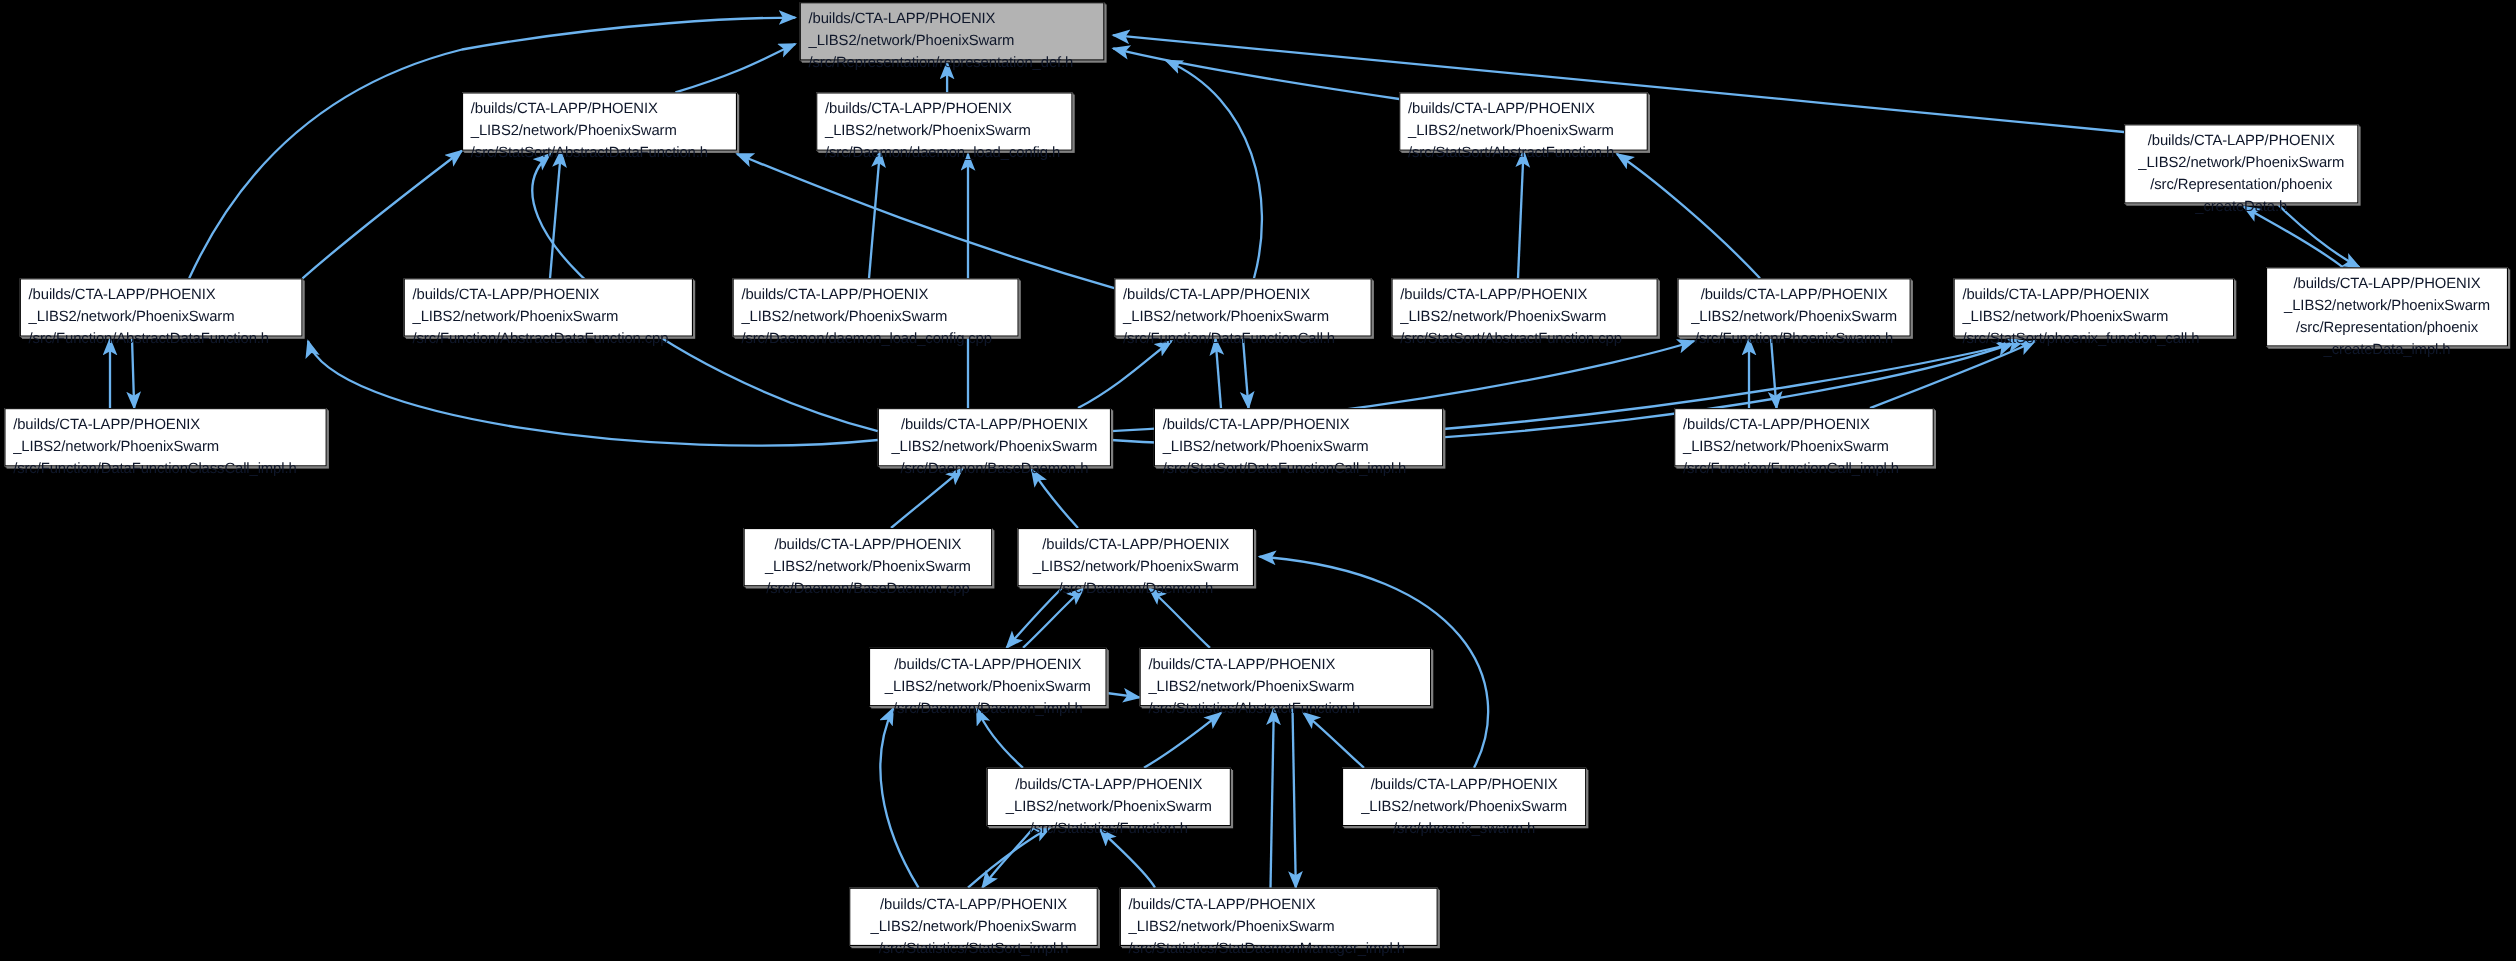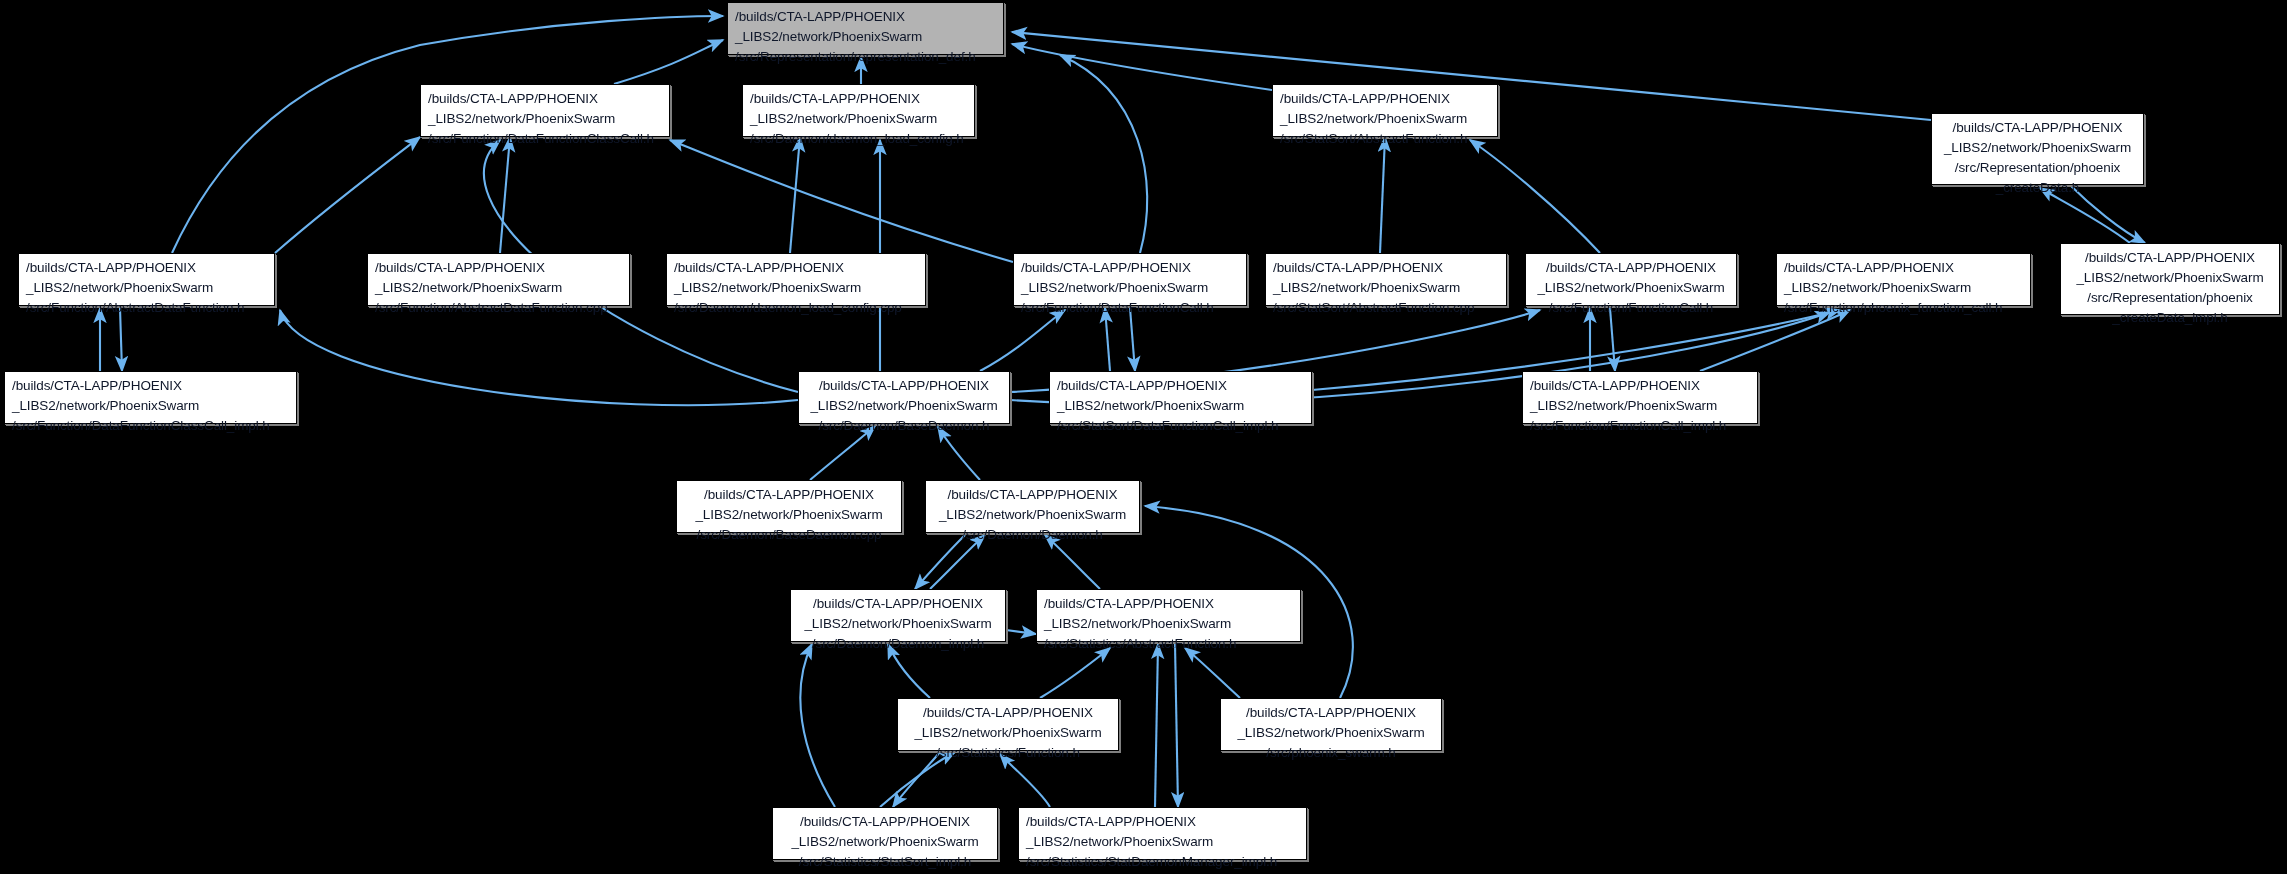--- a/index.html
+++ b/index.html
@@ -68,31 +68,31 @@
         <path d="M 1175,644 L 1178,807" marker-end="url(#ah)" stroke="#6cb3ef"></path>
         <path d="M 880,807 C 910,780 940,760 955,752" marker-end="url(#ah)" stroke="#6cb3ef"></path>
         <path d="M 940,752 C 925,770 905,790 893,807" marker-end="url(#ah)" stroke="#6cb3ef"></path>
         <path d="M 1050,807 C 1040,790 1010,765 1000,754" marker-end="url(#ah)" stroke="#6cb3ef"></path>
         <path d="M 930,698 C 910,680 895,660 888,644" marker-end="url(#ah)" stroke="#6cb3ef"></path>
         <path d="M 835,807 C 800,750 790,690 812,644" marker-end="url(#ah)" stroke="#6cb3ef"></path>
       </g>
   </svg>
   <div id="node-layer">
       <div class="node root" title="representation_def.h" style="left: 727px; top: 2px; width: 277px; height: 53px;"><span>/builds/CTA-LAPP/PHOENIX</span><span>_LIBS2/network/PhoenixSwarm</span><span>/src/Representation/representation_def.h</span></div>
-      <div class="node" title="AbstractDataFunction.h" style="left: 420px; top: 84px; width: 250px; height: 53px;"><span>/builds/CTA-LAPP/PHOENIX</span><span>_LIBS2/network/PhoenixSwarm</span><span>/src/Function/DataFunctionClassCall.h</span></div>
+      <div class="node" title="AbstractDataFunction.h" style="left: 420px; top: 84px; width: 250px; height: 53px;"><span>/builds/CTA-LAPP/PHOENIX</span><span>_LIBS2/network/PhoenixSwarm</span><span>/src/StatSort/AbstractDataFunction.h</span></div>
       <div class="node" title="daemon_load_config.h" style="left: 742px; top: 84px; width: 233px; height: 53px;"><span>/builds/CTA-LAPP/PHOENIX</span><span>_LIBS2/network/PhoenixSwarm</span><span>/src/Daemon/daemon_load_config.h</span></div>
       <div class="node" title="AbstractFunction.h" style="left: 1272px; top: 84px; width: 226px; height: 53px;"><span>/builds/CTA-LAPP/PHOENIX</span><span>_LIBS2/network/PhoenixSwarm</span><span>/src/StatSort/AbstractFunction.h</span></div>
       <div class="node center" title="phoenix_createData.h" style="left: 1931px; top: 113px; width: 213px; height: 72px;"><span>/builds/CTA-LAPP/PHOENIX</span><span>_LIBS2/network/PhoenixSwarm</span><span>/src/Representation/phoenix</span><span>_createData.h</span></div>
       <div class="node" title="DataFunctionClassCall.h" style="left: 18px; top: 253px; width: 257px; height: 53px;"><span>/builds/CTA-LAPP/PHOENIX</span><span>_LIBS2/network/PhoenixSwarm</span><span>/src/Function/AbstractDataFunction.h</span></div>
       <div class="node" title="AbstractDataFunction.cpp" style="left: 367px; top: 253px; width: 263px; height: 53px;"><span>/builds/CTA-LAPP/PHOENIX</span><span>_LIBS2/network/PhoenixSwarm</span><span>/src/Function/AbstractDataFunction.cpp</span></div>
       <div class="node" title="daemon_load_config.cpp" style="left: 666px; top: 253px; width: 260px; height: 53px;"><span>/builds/CTA-LAPP/PHOENIX</span><span>_LIBS2/network/PhoenixSwarm</span><span>/src/Daemon/daemon_load_config.cpp</span></div>
       <div class="node" title="DataFunctionCall.h" style="left: 1013px; top: 253px; width: 234px; height: 53px;"><span>/builds/CTA-LAPP/PHOENIX</span><span>_LIBS2/network/PhoenixSwarm</span><span>/src/Function/DataFunctionCall.h</span></div>
       <div class="node" title="AbstractFunction.cpp" style="left: 1265px; top: 253px; width: 242px; height: 53px;"><span>/builds/CTA-LAPP/PHOENIX</span><span>_LIBS2/network/PhoenixSwarm</span><span>/src/StatSort/AbstractFunction.cpp</span></div>
-      <div class="node center" title="FunctionCall.h" style="left: 1525px; top: 253px; width: 212px; height: 53px;"><span>/builds/CTA-LAPP/PHOENIX</span><span>_LIBS2/network/PhoenixSwarm</span><span>/src/Function/FunctionCall.h</span></div>
-      <div class="node" title="phoenix_function_call.h" style="left: 1776px; top: 253px; width: 255px; height: 53px;"><span>/builds/CTA-LAPP/PHOENIX</span><span>_LIBS2/network/PhoenixSwarm</span><span>/src/Function/phoenix_function_call.h</span></div>
+      <div class="node center" title="FunctionCall.h" style="left: 1525px; top: 253px; width: 212px; height: 53px;"><span>/builds/CTA-LAPP/PHOENIX</span><span>_LIBS2/network/PhoenixSwarm</span><span>/src/Function/PhoenixSwarm.h</span></div>
+      <div class="node" title="phoenix_function_call.h" style="left: 1776px; top: 253px; width: 255px; height: 53px;"><span>/builds/CTA-LAPP/PHOENIX</span><span>_LIBS2/network/PhoenixSwarm</span><span>/src/StatSort/phoenix_function_call.h</span></div>
       <div class="node center" title="phoenix_createData_impl.h" style="left: 2060px; top: 243px; width: 220px; height: 72px;"><span>/builds/CTA-LAPP/PHOENIX</span><span>_LIBS2/network/PhoenixSwarm</span><span>/src/Representation/phoenix</span><span>_createData_impl.h</span></div>
       <div class="node" title="DataFunctionClassCall_impl.h" style="left: 4px; top: 371px; width: 293px; height: 53px;"><span>/builds/CTA-LAPP/PHOENIX</span><span>_LIBS2/network/PhoenixSwarm</span><span>/src/Function/DataFunctionClassCall_impl.h</span></div>
       <div class="node center" title="BaseDaemon.h" style="left: 798px; top: 371px; width: 212px; height: 53px;"><span>/builds/CTA-LAPP/PHOENIX</span><span>_LIBS2/network/PhoenixSwarm</span><span>/src/Daemon/BaseDaemon.h</span></div>
       <div class="node" title="DataFunctionCall_impl.h" style="left: 1049px; top: 371px; width: 263px; height: 53px;"><span>/builds/CTA-LAPP/PHOENIX</span><span>_LIBS2/network/PhoenixSwarm</span><span>/src/StatSort/DataFunctionCall_impl.h</span></div>
       <div class="node" title="FunctionCall_impl.h" style="left: 1522px; top: 371px; width: 236px; height: 53px;"><span>/builds/CTA-LAPP/PHOENIX</span><span>_LIBS2/network/PhoenixSwarm</span><span>/src/Function/FunctionCall_impl.h</span></div>
       <div class="node center" title="BaseDaemon.cpp" style="left: 676px; top: 480px; width: 226px; height: 53px;"><span>/builds/CTA-LAPP/PHOENIX</span><span>_LIBS2/network/PhoenixSwarm</span><span>/src/Daemon/BaseDaemon.cpp</span></div>
       <div class="node center" title="Daemon.h" style="left: 925px; top: 480px; width: 215px; height: 53px;"><span>/builds/CTA-LAPP/PHOENIX</span><span>_LIBS2/network/PhoenixSwarm</span><span>/src/Daemon/Daemon.h</span></div>
       <div class="node center" title="Daemon_impl.h" style="left: 790px; top: 589px; width: 216px; height: 53px;"><span>/builds/CTA-LAPP/PHOENIX</span><span>_LIBS2/network/PhoenixSwarm</span><span>/src/Daemon/Daemon_impl.h</span></div>
       <div class="node" title="StatDaemonManager.h" style="left: 1036px; top: 589px; width: 265px; height: 53px;"><span>/builds/CTA-LAPP/PHOENIX</span><span>_LIBS2/network/PhoenixSwarm</span><span>/src/Statistics/AbstractFunction.h</span></div>
       <div class="node center" title="StatSort.h" style="left: 897px; top: 698px; width: 222px; height: 53px;"><span>/builds/CTA-LAPP/PHOENIX</span><span>_LIBS2/network/PhoenixSwarm</span><span>/src/Statistics/Function.h</span></div>

